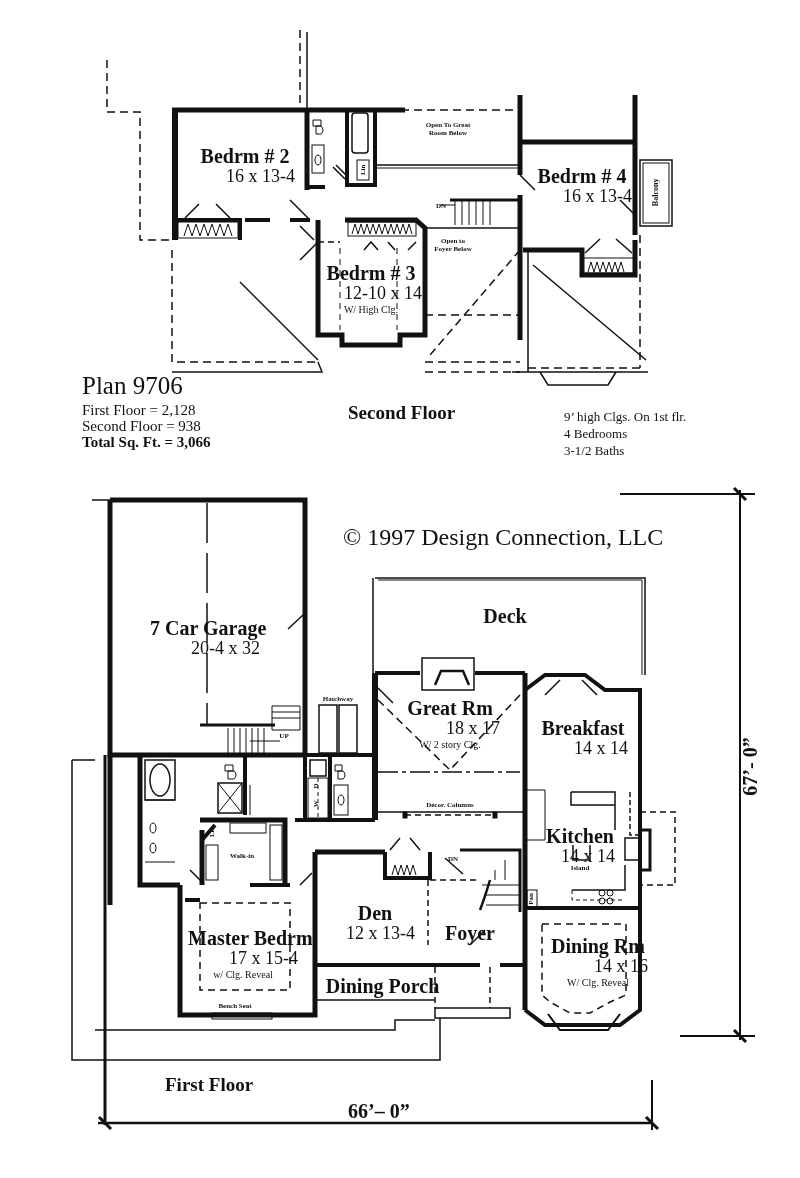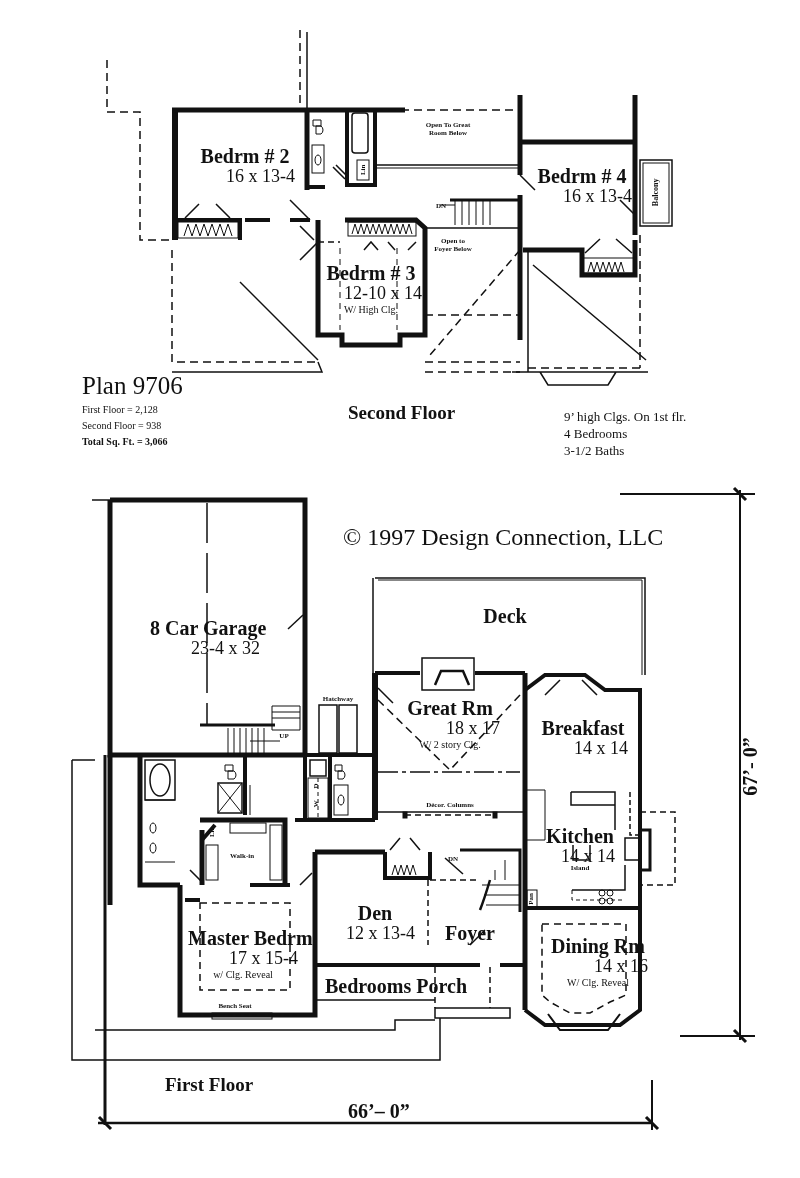--- a/index.html
+++ b/index.html
@@ -4,21 +4,21 @@
 <style>
   html,body{margin:0;padding:0;background:#fff;}
   body{width:800px;height:1178px;position:relative;overflow:hidden;font-family:"Liberation Serif","DejaVu Serif",serif;color:#111;}
   svg{position:absolute;left:0;top:0;}
   .lbl{position:absolute;text-align:center;line-height:1.1;white-space:nowrap;}
   .room-name{font-weight:bold;font-size:20px;}
   .room-dim{font-size:18px;text-align:right;}
   .room-note{font-size:10px;text-align:center;}
   .tiny{font-size:7px;font-weight:bold;}
   .plan-title{position:absolute;left:82px;top:373px;font-size:25px;line-height:1;}
-  .plan-stats{position:absolute;left:82px;top:402px;font-size:10px;line-height:16px;}
+  .plan-stats{position:absolute;left:82px;top:402px;font-size:15px;line-height:16px;}
   .plan-stats div{white-space:nowrap;}
   .bold{font-weight:bold;}
   .floor-title{position:absolute;font-weight:bold;font-size:19px;white-space:nowrap;}
   .features{position:absolute;left:564px;top:408px;font-size:13px;line-height:17px;}
   .copyright{position:absolute;left:343px;top:524px;font-size:24px;white-space:nowrap;}
   .dim{position:absolute;font-weight:bold;font-size:20px;white-space:nowrap;}
   .vert{transform:rotate(-90deg);transform-origin:center;}
 </style>
 </head>
 <body>
@@ -254,22 +254,22 @@
 </div>
 <div class="floor-title" style="left:348px;top:402px;">Second Floor</div>
 <div class="features">
   <div>9’ high Clgs. On 1st flr.</div>
   <div>4 Bedrooms</div>
   <div>3-1/2 Baths</div>
 </div>
 <div class="copyright">©  1997 Design Connection, LLC</div>
 
 <div class="lbl" style="left:150px;top:617px;width:110px;">
-  <div class="room-name">8 Car Garage</div>
-  <div class="room-dim">23-4 x 32</div>
+  <div class="room-name">7 Car Garage</div>
+  <div class="room-dim">20-4 x 32</div>
 </div>
 <div class="lbl" style="left:475px;top:605px;width:60px;">
   <div class="room-name">Deck</div>
 </div>
 <div class="lbl" style="left:400px;top:697px;width:100px;">
   <div class="room-name">Great Rm</div>
   <div class="room-dim">18 x 17</div>
   <div class="room-note">W/ 2 story Clg.</div>
 </div>
 <div class="lbl" style="left:538px;top:717px;width:90px;">
@@ -291,21 +291,21 @@
 </div>
 <div class="lbl" style="left:440px;top:922px;width:60px;">
   <div class="room-name">Foyer</div>
 </div>
 <div class="lbl" style="left:548px;top:935px;width:100px;">
   <div class="room-name">Dining Rm</div>
   <div class="room-dim">14 x 16</div>
   <div class="room-note">W/ Clg. Reveal</div>
 </div>
 <div class="lbl" style="left:325px;top:975px;width:115px;">
-  <div class="room-name">Bedrooms Porch</div>
+  <div class="room-name">Dining Porch</div>
 </div>
 
 <div class="lbl tiny" style="left:318px;top:696px;width:40px;">Hatchway</div>
 <div class="lbl tiny" style="left:276px;top:733px;width:16px;">UP</div>
 <div class="lbl tiny" style="left:420px;top:802px;width:60px;">Décor. Columns</div>
 <div class="lbl tiny" style="left:222px;top:853px;width:40px;">Walk-in</div>
 <div class="lbl tiny" style="left:565px;top:865px;width:30px;">Island</div>
 <div class="lbl tiny" style="left:210px;top:1003px;width:50px;">Bench Seat</div>
 <div class="lbl tiny" style="left:446px;top:856px;width:14px;">DN</div>
 <div class="lbl tiny vert" style="left:205px;top:828px;width:16px;">Lin</div>

